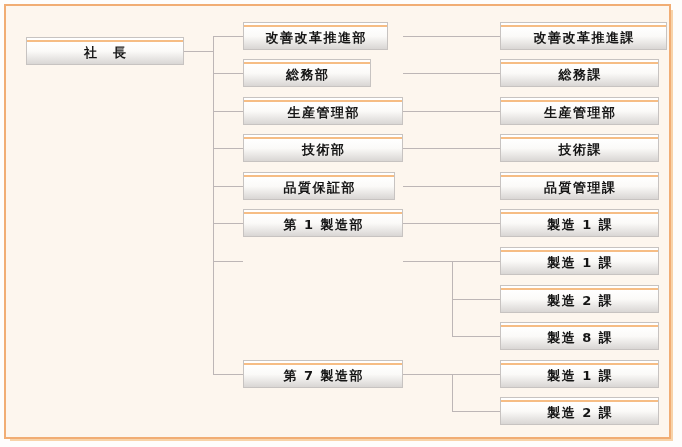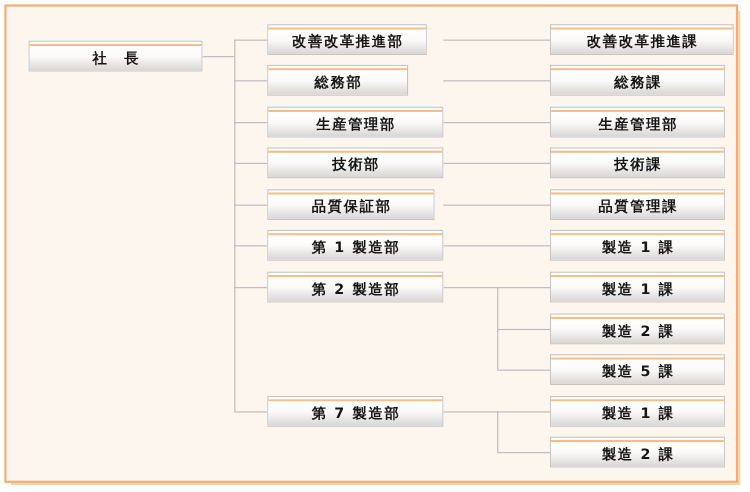--- a/index.html
+++ b/index.html
@@ -110,24 +110,20 @@
     <div class="label">技術部</div>
   </div>
   <div class="box" style="left:243px;top:172px;width:152px">
     <div class="accent"></div>
     <div class="label">品質保証部</div>
   </div>
   <div class="box" style="left:243px;top:209px;width:160px">
     <div class="accent"></div>
     <div class="label">第 1 製造部</div>
   </div>
-  <div class="box" style="left:243px;top:247px;width:160px">
-    <div class="accent"></div>
-    <div class="label">第 2 製造部</div>
-  </div>
   <div class="box" style="left:243px;top:360px;width:160px">
     <div class="accent"></div>
     <div class="label">第 7 製造部</div>
   </div>
 
   <div class="box" style="left:500px;top:22px;width:167px">
     <div class="accent"></div>
     <div class="label">改善改革推進課</div>
   </div>
   <div class="box" style="left:500px;top:59px;width:159px">
@@ -153,21 +149,21 @@
   <div class="box" style="left:500px;top:247px;width:159px">
     <div class="accent"></div>
     <div class="label">製造 1 課</div>
   </div>
   <div class="box" style="left:500px;top:285px;width:159px">
     <div class="accent"></div>
     <div class="label">製造 2 課</div>
   </div>
   <div class="box" style="left:500px;top:322px;width:159px">
     <div class="accent"></div>
-    <div class="label">製造 5 課</div>
+    <div class="label">製造 8 課</div>
   </div>
   <div class="box" style="left:500px;top:360px;width:159px">
     <div class="accent"></div>
     <div class="label">製造 1 課</div>
   </div>
   <div class="box" style="left:500px;top:397px;width:159px">
     <div class="accent"></div>
     <div class="label">製造 2 課</div>
   </div>
 

